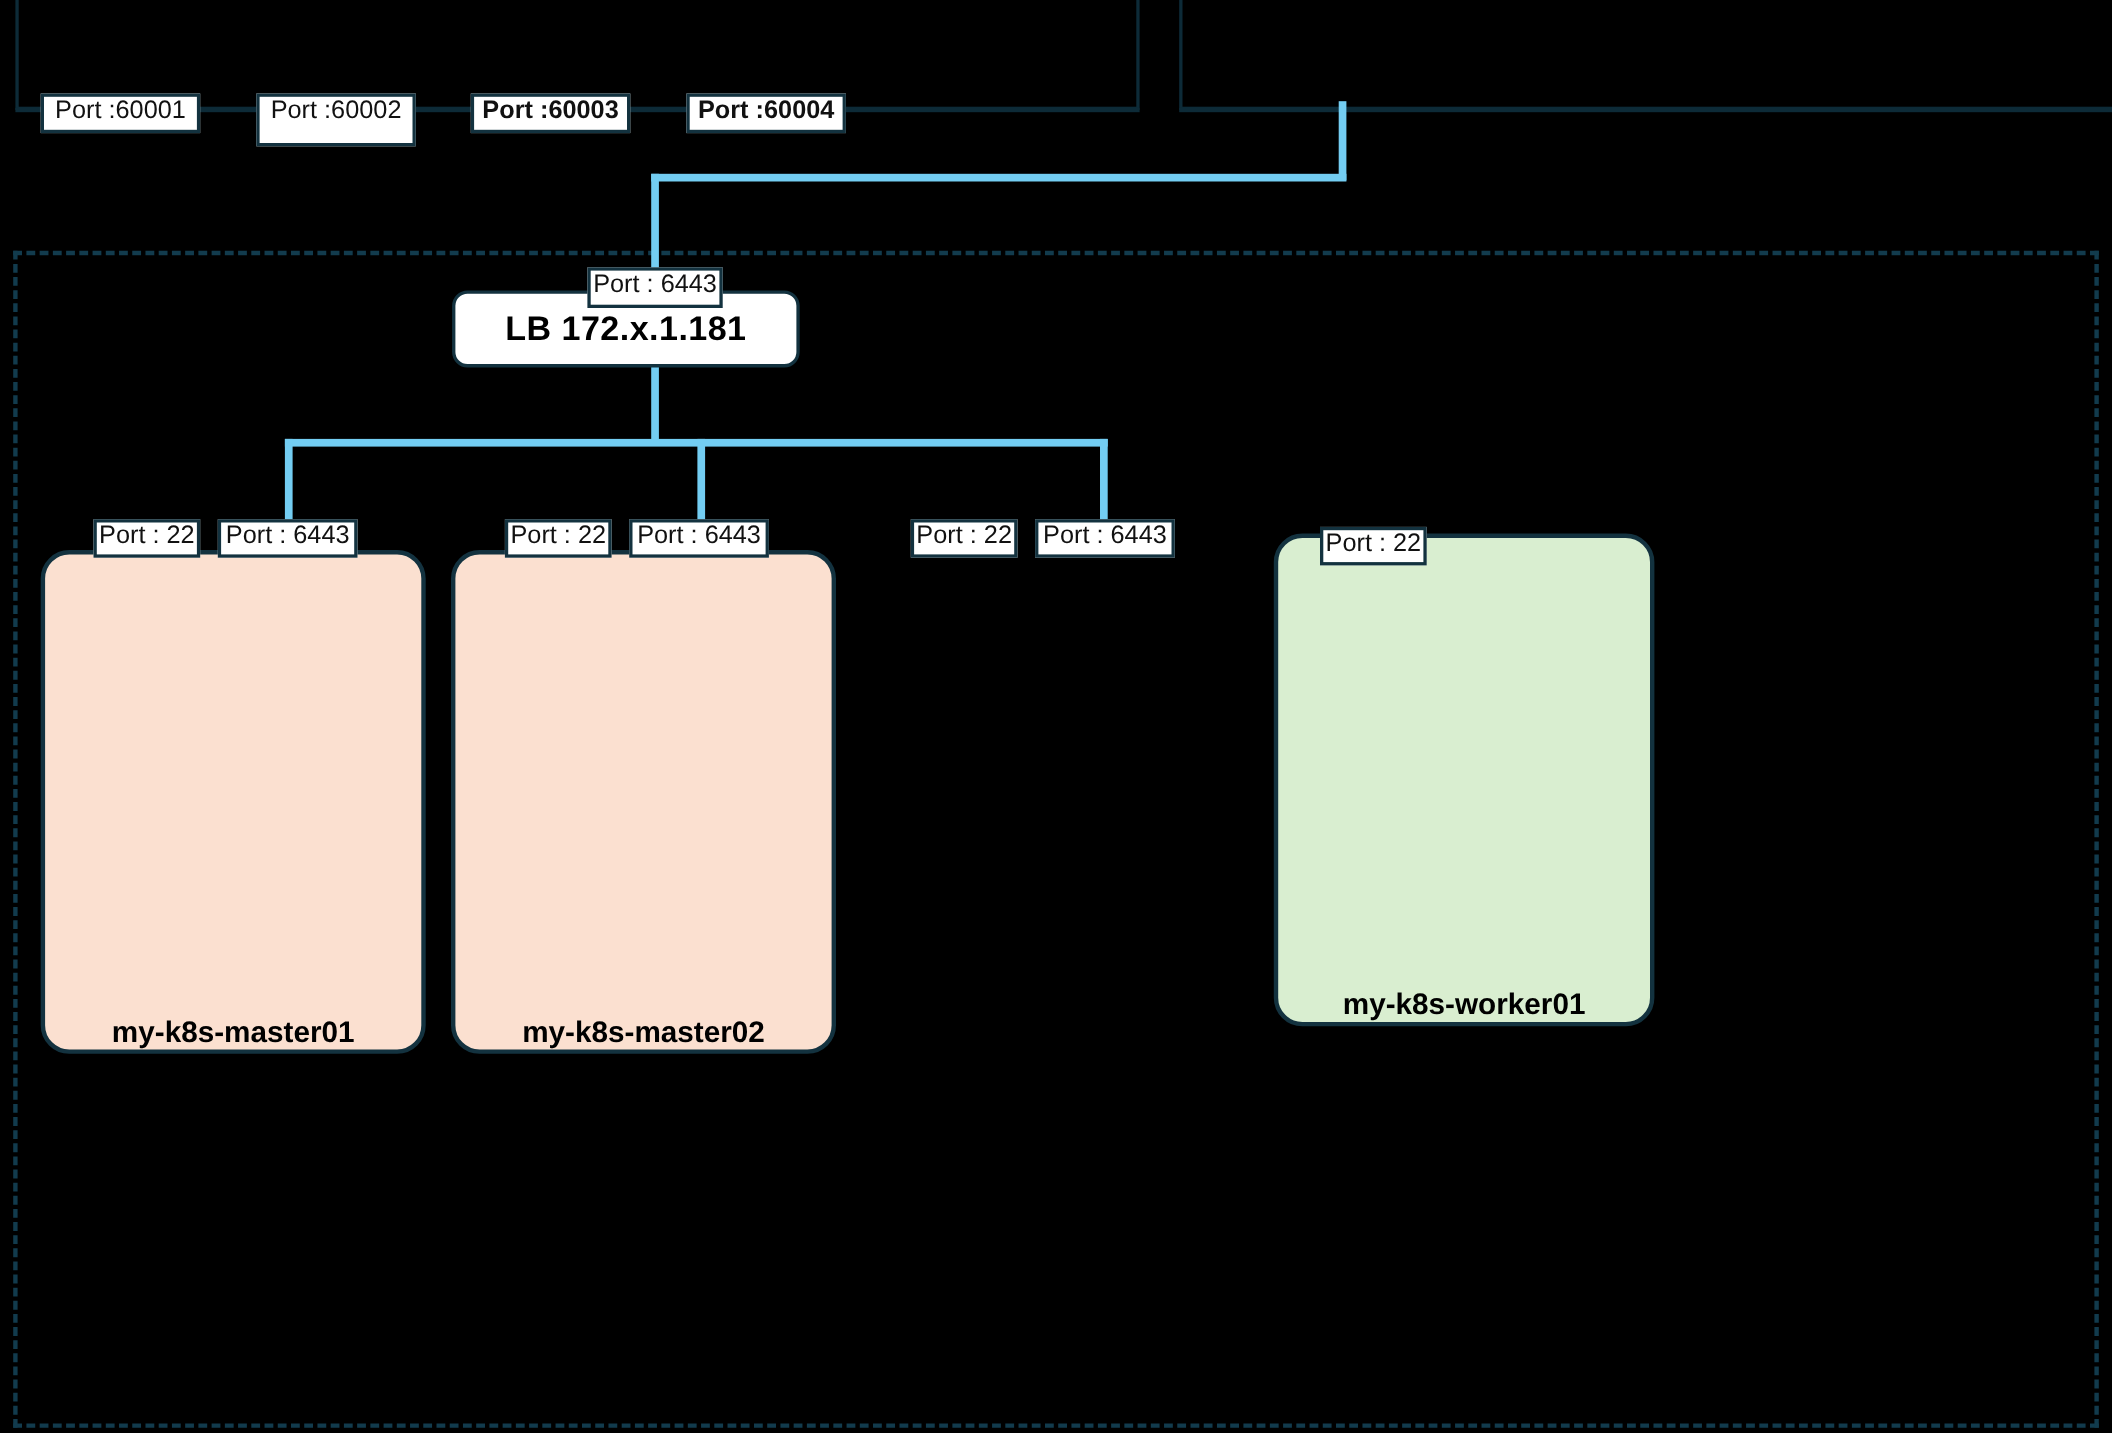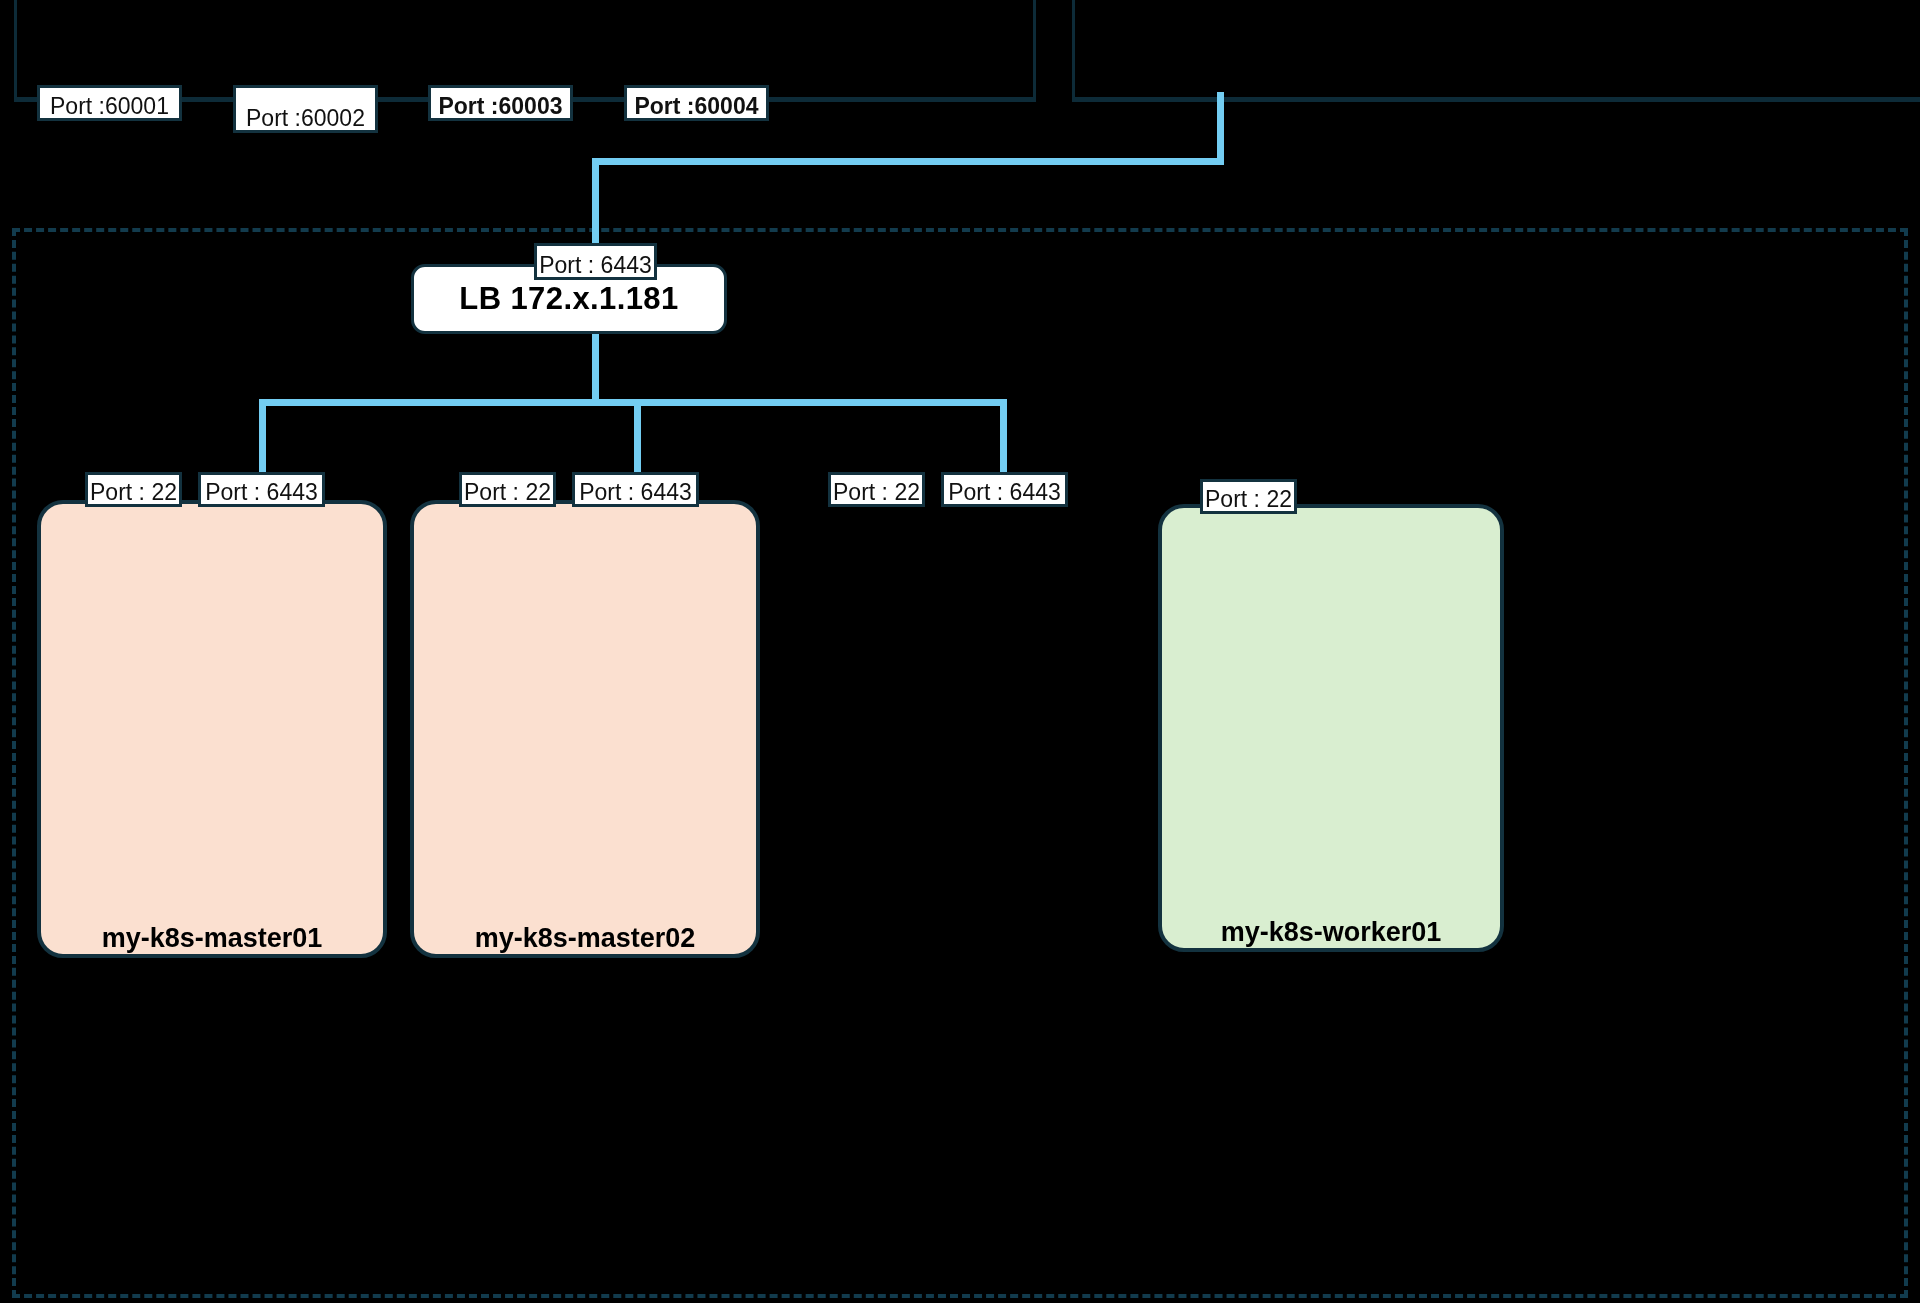--- a/index.html
+++ b/index.html
@@ -9,21 +9,21 @@
   .canvas{position:absolute;inset:0;width:1920px;height:1303px;}
 
   
   .top-box{position:absolute;background:transparent;border:3px solid #0d2b38;box-sizing:border-box;}
 
   
   .cluster{position:absolute;border:4px dashed #123b4d;box-sizing:border-box;background:transparent;}
 
   
   .port{position:absolute;background:#ffffff;border:3px solid #13323f;box-sizing:border-box;
-        color:#111;font-size:23px;line-height:1;display:flex;align-items:flex-end;justify-content:center;
+        color:#111;font-size:23px;line-height:1;display:flex;align-items:flex-start;justify-content:center;
         white-space:nowrap;z-index:40;}
 
   
   .lb{position:absolute;background:#ffffff;border:3px solid #13323f;border-radius:14px;box-sizing:border-box;
       display:flex;align-items:flex-start;justify-content:center;z-index:30;}
   .lb span{font-weight:bold;font-size:31px;color:#000;margin-top:14px;letter-spacing:.4px;}
 
   
   .node{position:absolute;border:4px solid #13323f;border-radius:26px;box-sizing:border-box;z-index:20;
         display:flex;align-items:flex-end;justify-content:center;}
@@ -109,20 +109,20 @@
     <span>Port : 6443</span>
   </div>
 
   <div class="port" style="left:828px;top:472px;width:97px;height:35px;">
     <span>Port : 22</span>
   </div>
   <div class="port" style="left:941px;top:472px;width:127px;height:35px;">
     <span>Port : 6443</span>
   </div>
 
-  <div class="node worker" style="left:1158px;top:504px;width:346px;height:448px;">
+  <div class="node worker" style="left:1158px;top:485px;width:346px;height:448px;">
     <span class="node-label">my-k8s-worker01</span>
   </div>
   <div class="port" style="left:1200px;top:479px;width:97px;height:35px;">
     <span>Port : 22</span>
   </div>
 
 </div>
 
 </body></html>

